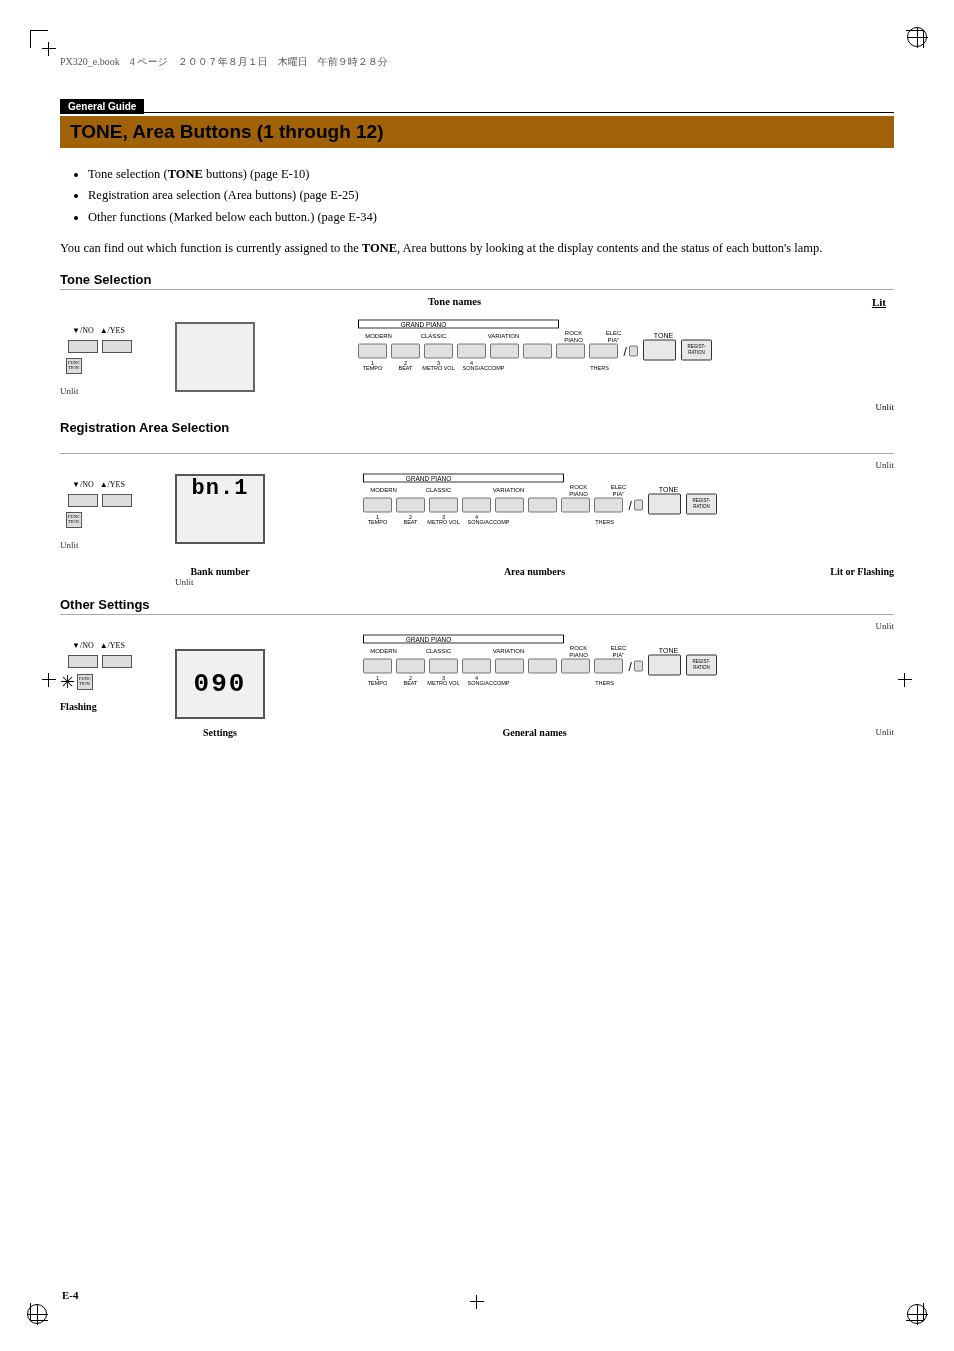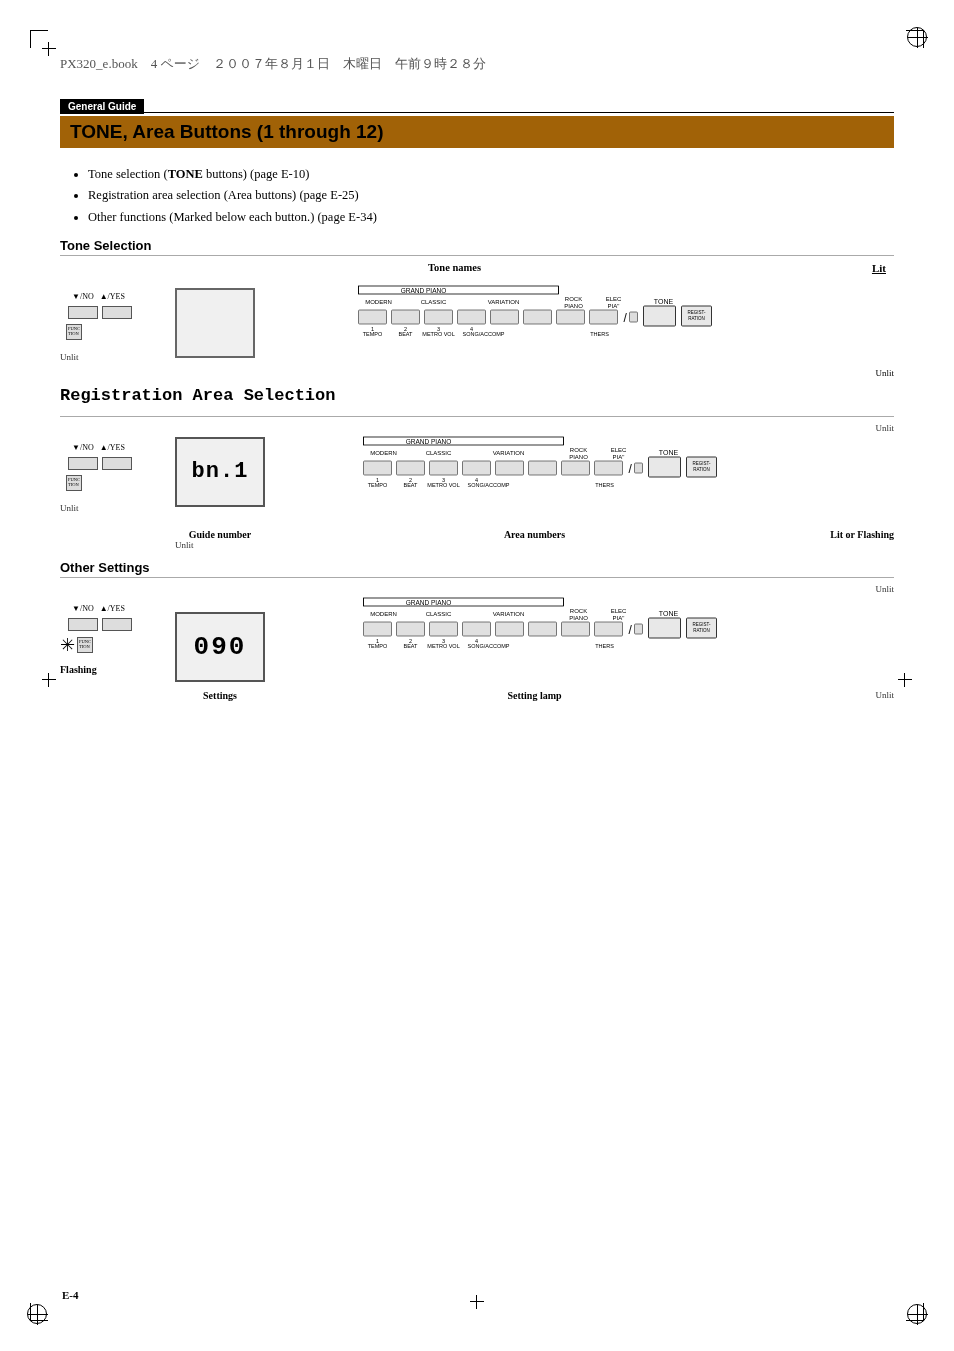--- a/index.html
+++ b/index.html
@@ -24,21 +24,21 @@
     .corner-tr { top: 30px; right: 30px; border-left: none; border-bottom: none; }
     .corner-bl { bottom: 30px; left: 30px; border-right: none; border-top: none; }
     .corner-br { bottom: 30px; right: 30px; border-left: none; border-top: none; }
 
     
     .header-bar {
       position: absolute;
       top: 55px;
       left: 60px;
       right: 60px;
-      font-size: 13px;
+      font-size: 10px;
       color: #555;
       display: flex;
       align-items: center;
       gap: 6px;
     }
 
     
     strong { font-weight: bold; }
 
     
@@ -103,20 +103,23 @@
 
 <div style="position:absolute;top:160px;left:60px;right:60px;">
 
 
   <ul style="margin:4px 0 10px 28px;font-size:12.5px;line-height:1.7;">
     <li style="list-style:disc;">Tone selection (<strong>TONE</strong> buttons) (page E-10)</li>
     <li style="list-style:disc;">Registration area selection (Area buttons) (page E-25)</li>
     <li style="list-style:disc;">Other functions (Marked below each button.) (page E-34)</li>
   </ul>
 
+  <p style="font-size:12.5px;line-height:1.6;margin-bottom:14px;">
+    You can find out which function is currently assigned to the <strong>TONE</strong>, Area buttons by looking at the display contents and the status of each button's lamp.
+  </p>
 
   <div style="margin-bottom:4px;">
     <div style="font-size:13px;font-weight:bold;font-family:Arial,sans-serif;margin-bottom:2px;">
       <span>Tone Selection</span>
     </div>
     <div style="border-top:1px solid #aaa;padding-top:6px;position:relative;">
 
       <div style="position:relative;height:22px;margin-left:238px;margin-right:0;">
         <span style="font-size:10.5px;font-weight:bold;position:absolute;left:130px;">Tone names</span>
         <span style="font-size:11px;font-weight:bold;text-decoration:underline;position:absolute;right:8px;">Lit</span>
@@ -192,21 +195,21 @@
 
           
           <div style="position:absolute;right:0;bottom:0;font-size:9px;">Unlit</div>
         </div>
       </div>
 
     </div>
   </div>
 
   <div style="margin-bottom:4px;margin-top:8px;">
-    <div style="font-size:17px;font-weight:bold;font-family:Liberation Mono, monospace;margin-bottom:11px;">
+    <div style="font-size:13px;font-weight:bold;font-family:Liberation Sans, sans-serif;margin-bottom:18px;">
       <span>Registration Area Selection</span>
     </div>
     <div style="border-top:1px solid #aaa;padding-top:6px;position:relative;">
 
       <div style="text-align:right;font-size:9px;color:#333;margin-bottom:2px;">Unlit</div>
 
       <div style="display:flex;align-items:flex-start;position:relative;">
 
         <div style="width:115px;flex-shrink:0;padding-top:8px;">
           <div style="font-size:8px;display:flex;gap:6px;align-items:center;margin-bottom:5px;margin-left:12px;">
@@ -216,21 +219,21 @@
           <div style="display:flex;gap:4px;margin-bottom:5px;margin-left:8px;">
             <div style="width:30px;height:13px;border:1px solid #555;background:#ddd;"></div>
             <div style="width:30px;height:13px;border:1px solid #555;background:#ddd;"></div>
           </div>
           <div style="display:flex;align-items:center;gap:3px;margin-left:6px;">
             <div style="width:16px;height:16px;border:1px solid #555;background:#ddd;font-size:4.5px;display:flex;align-items:center;justify-content:center;line-height:1;">FUNC<br>TION</div>
           </div>
           <div style="margin-top:12px;font-size:9px;color:#333;">Unlit</div>
         </div>
 
-        <div style="width:90px;flex-shrink:0;height:70px;border:2.5px solid #555;background:#f0f0f0;margin-top:2px;display:flex;align-items:center;justify-content:center;">
+        <div style="width:90px;flex-shrink:0;height:70px;border:2.5px solid #555;background:#f0f0f0;margin-top:2px;display:flex;align-items:flex-start;justify-content:center;">
           <span style="font-family:'Courier New',monospace;font-size:22px;font-weight:bold;letter-spacing:1px;">bn.1</span>
         </div>
 
         <div style="flex:1;position:relative;margin-left:8px;">
           <svg width="100%" height="90" viewBox="0 0 450 90">
             <rect x="5" y="2" width="200" height="8" fill="none" stroke="#000" stroke-width="0.8"></rect>
             <text x="70" y="9" font-size="6.5" font-family="Arial" text-anchor="middle">GRAND PIANO</text>
             <line x1="5" y1="2" x2="5" y2="10" stroke="#000" stroke-width="0.8"></line>
             <line x1="205" y1="2" x2="205" y2="10" stroke="#000" stroke-width="0.8"></line>
 
@@ -266,21 +269,21 @@
             <text x="118" y="47" font-size="5.5" font-family="Arial" text-anchor="middle">4</text>
 
             <rect x="328" y="22" width="30" height="20" rx="1" fill="#e8e8e8" stroke="#333" stroke-width="1"></rect>
             <text x="343" y="30" font-size="4.5" font-family="Arial" text-anchor="middle">REGIST-</text>
             <text x="343" y="36" font-size="4.5" font-family="Arial" text-anchor="middle">RATION</text>
           </svg>
         </div>
       </div>
 
       <div style="display:flex;margin-left:115px;margin-top:0;font-size:10px;font-weight:bold;">
-        <div style="width:90px;text-align:center;">Guide number</div>
+        <div style="width:90px;text-align:center;">Bank number</div>
         <div style="flex:1;text-align:center;">Area numbers</div>
         <div style="width:90px;text-align:right;">Lit or Flashing</div>
       </div>
       <div style="font-size:9px;color:#333;margin-left:115px;margin-top:0;">Unlit</div>
     </div>
   </div>
 
   <div style="margin-top:10px;">
     <div style="font-size:13px;font-weight:bold;font-family:Arial,sans-serif;margin-bottom:2px;">
       <span>Other Settings</span>
@@ -352,21 +355,21 @@
 
             <rect x="328" y="22" width="30" height="20" rx="1" fill="#e8e8e8" stroke="#333" stroke-width="1"></rect>
             <text x="343" y="30" font-size="4.5" font-family="Arial" text-anchor="middle">REGIST-</text>
             <text x="343" y="36" font-size="4.5" font-family="Arial" text-anchor="middle">RATION</text>
           </svg>
         </div>
       </div>
 
       <div style="display:flex;margin-left:115px;margin-top:0;font-size:10px;font-weight:bold;">
         <div style="width:90px;text-align:center;">Settings</div>
-        <div style="flex:1;text-align:center;">Setting lamp</div>
+        <div style="flex:1;text-align:center;">General names</div>
         <div style="width:90px;text-align:right;font-size:9px;color:#333;font-weight:normal;">Unlit</div>
       </div>
     </div>
   </div>
 
 </div>
 
 <div style="position:absolute;bottom:50px;left:62px;font-size:11px;font-weight:bold;">E-4</div>
 
 <div style="position:absolute;bottom:42px;left:50%;transform:translateX(-50%);width:14px;height:14px;">

